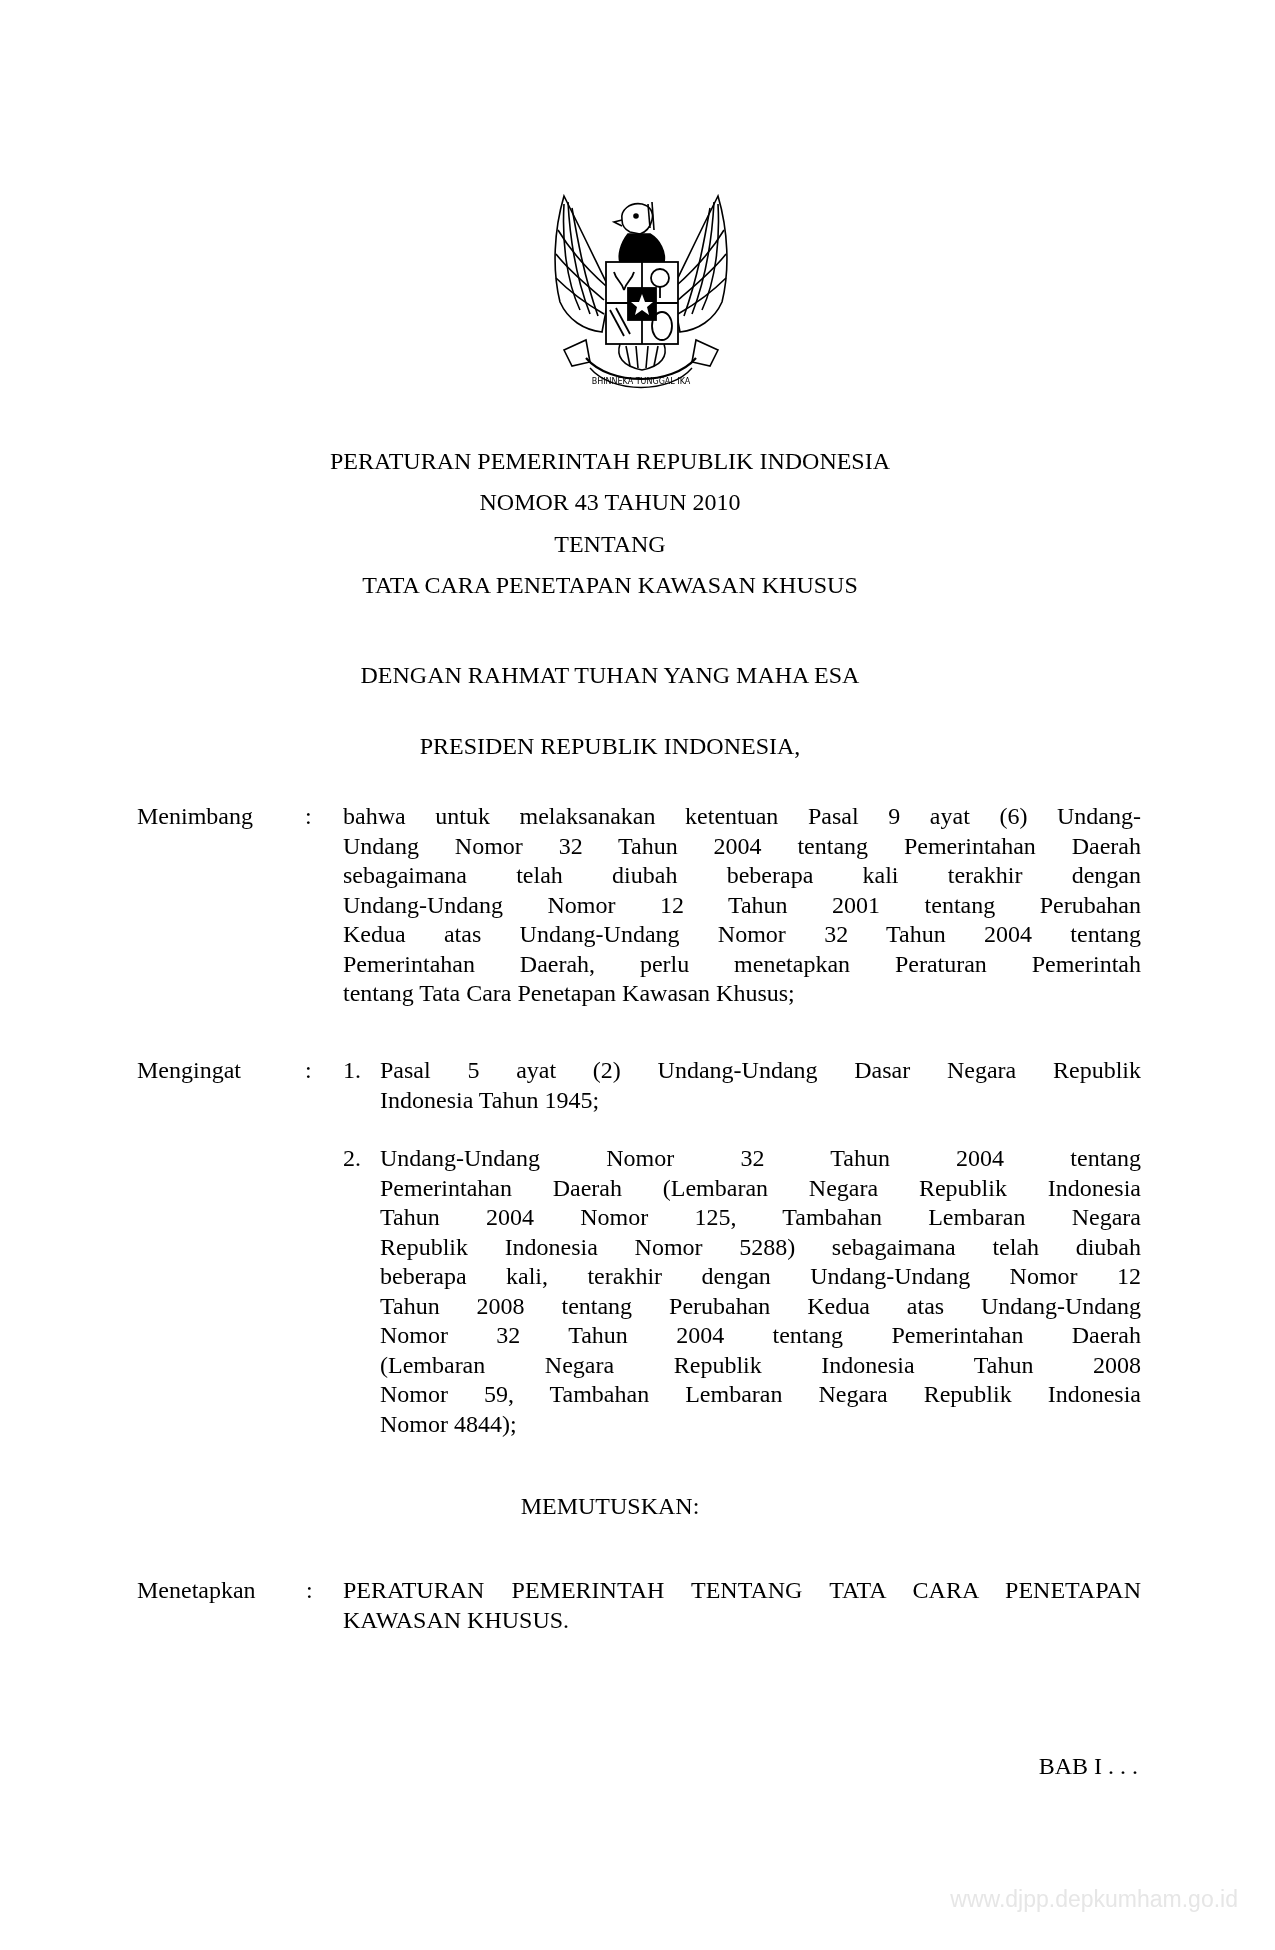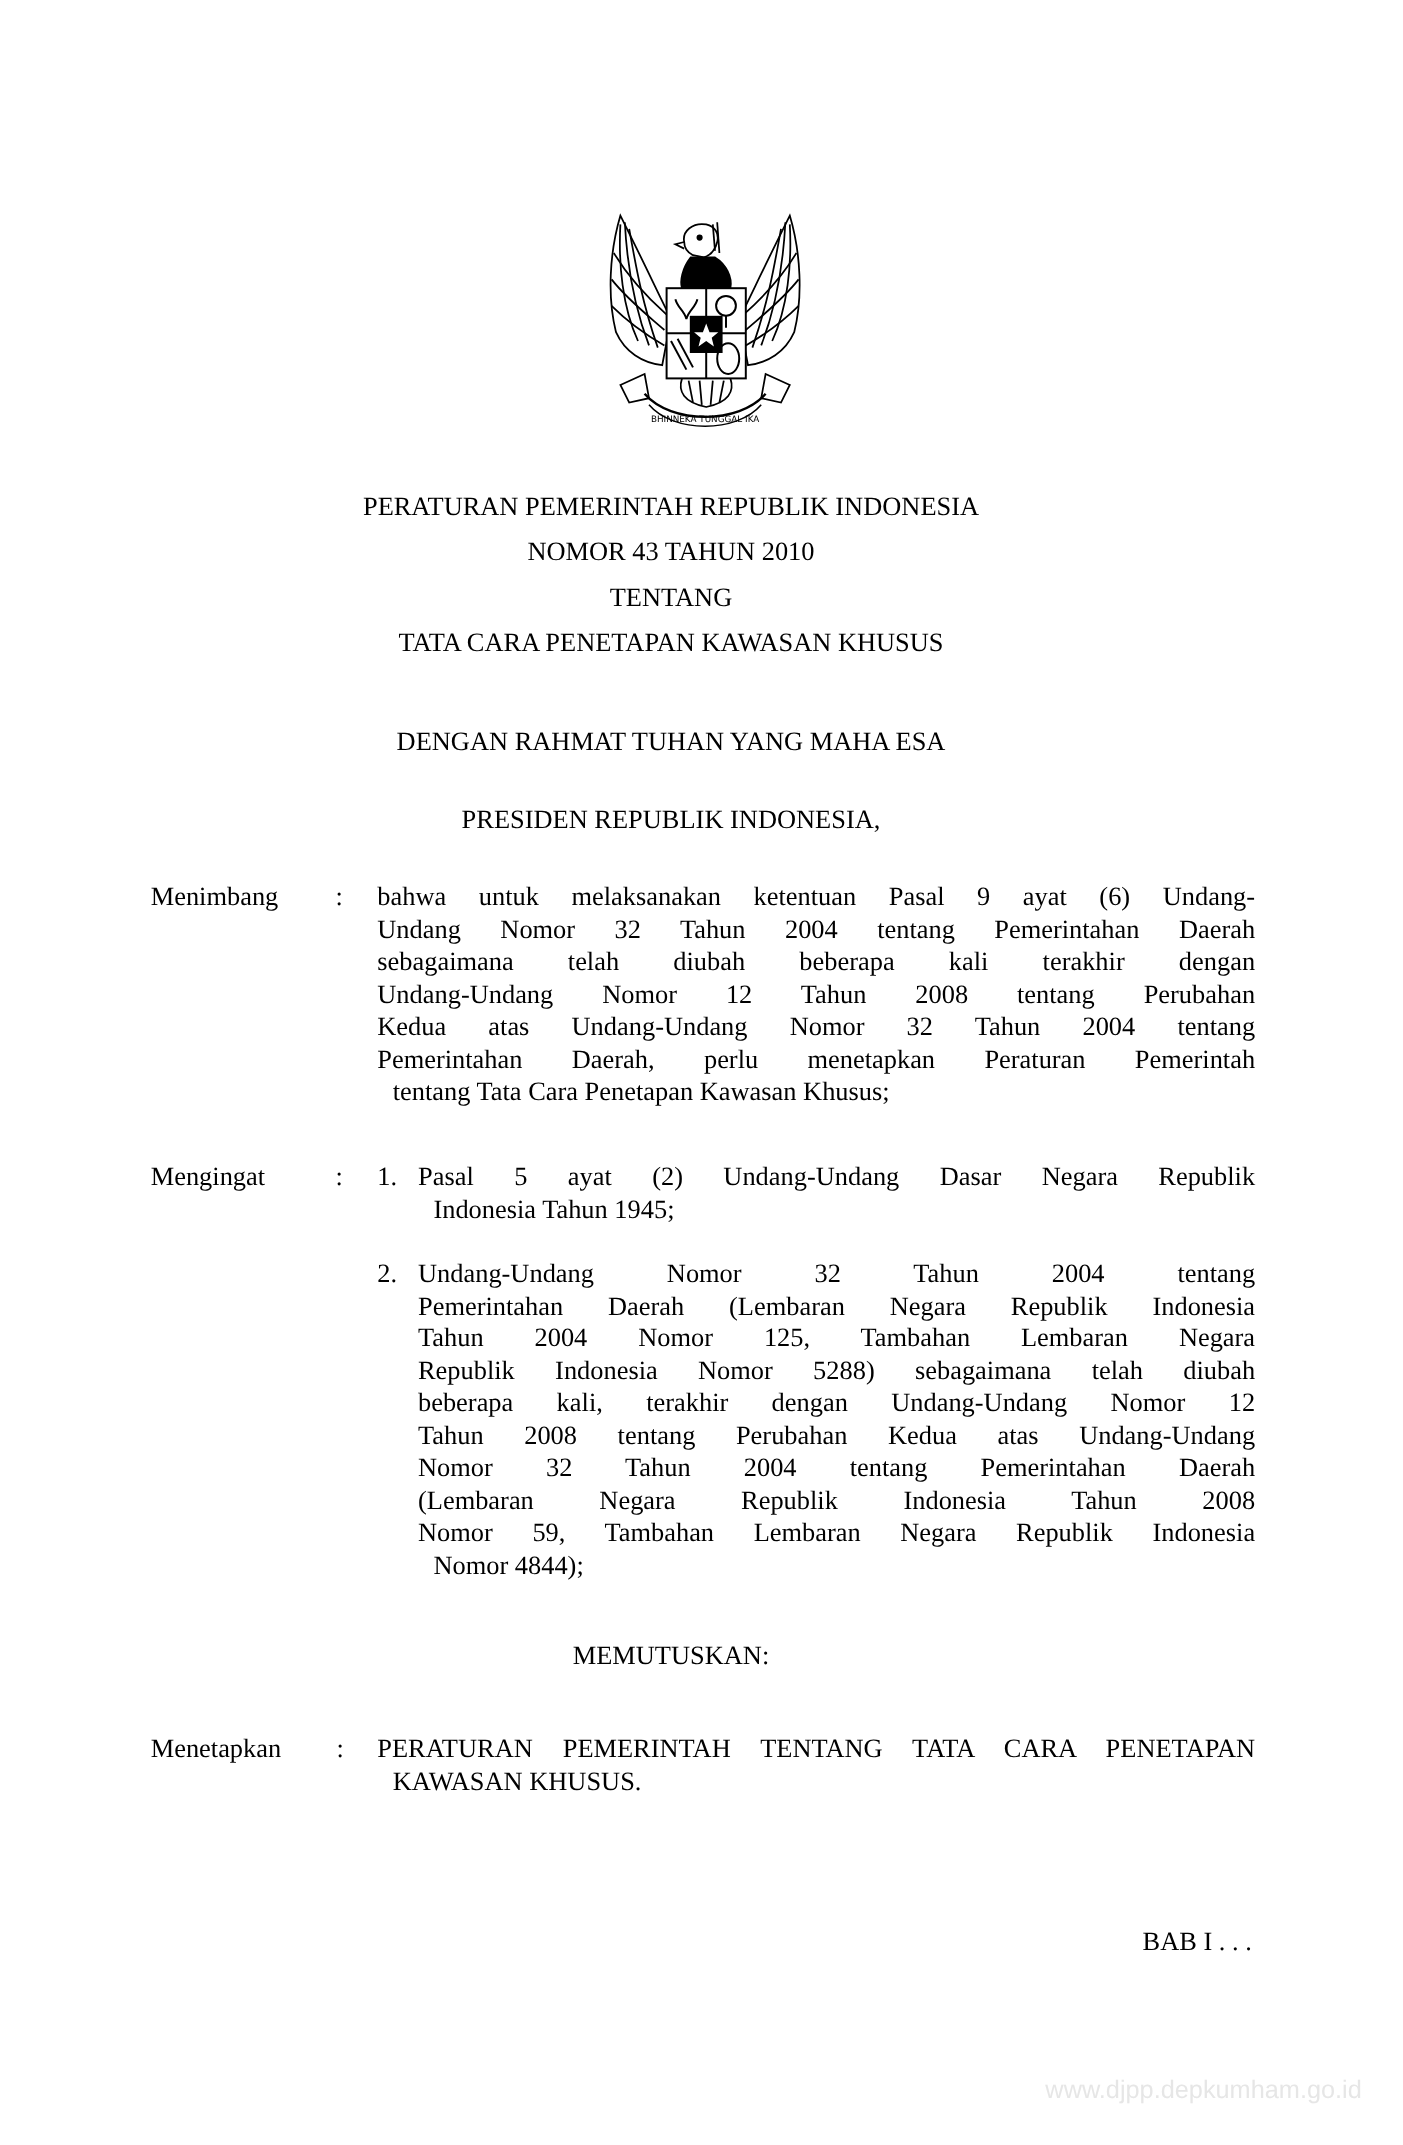--- a/index.html
+++ b/index.html
@@ -2,21 +2,21 @@
 <html><head>
 <meta charset="utf-8">
 <style>
   html, body { margin: 0; padding: 0; background: #ffffff; }
   body { width: 1275px; height: 1950px; position: relative; overflow: hidden;
          font-family: "Liberation Serif", "DejaVu Serif", serif; color: #000; }
   .abs { position: absolute; }
   .line { font-size: 24px; line-height: 29.5px; height: 29.5px; white-space: nowrap; }
   .center { text-align: center; }
   .just { text-align: justify; text-align-last: justify; white-space: normal; }
-  .last { text-align: center; text-align-last: left; white-space: nowrap; margin-left: 14px; }
+  .last { text-align: center; text-align-last: left; white-space: nowrap; }
   .hdr { left: 200px; width: 820px; }
   .label { left: 137px; }
   .colon { left: 305px; }
   .body { left: 343px; width: 798px; }
   .num { left: 343px; }
   .itext { left: 380px; width: 761px; }
   .watermark { font-family: "Liberation Sans", "DejaVu Sans", sans-serif; font-size: 23px;
                line-height: 26px; color: #e6e6e6; left: 900px; width: 338px; text-align: right; }
   .emblem { left: 550px; top: 190px; width: 182px; height: 206px; }
 </style>
@@ -89,21 +89,21 @@
 
 <div class="abs line hdr center" style="top:661px">DENGAN RAHMAT TUHAN YANG MAHA ESA</div>
 <div class="abs line hdr center" style="top:732px">PRESIDEN REPUBLIK INDONESIA,</div>
 
 <div>
   <div class="abs line label" style="top:802px">Menimbang</div>
   <div class="abs line colon" style="top:802px">:</div>
   <div class="abs line body just" style="top:802px">bahwa untuk melaksanakan ketentuan Pasal 9 ayat (6) Undang-</div>
   <div class="abs line body just" style="top:831.5px">Undang Nomor 32 Tahun 2004 tentang Pemerintahan Daerah</div>
   <div class="abs line body just" style="top:861px">sebagaimana telah diubah beberapa kali terakhir dengan</div>
-  <div class="abs line body just" style="top:890.5px">Undang-Undang Nomor 12 Tahun 2008 tentang Perubahan</div>
+  <div class="abs line body just" style="top:890.5px">Undang-Undang Nomor 12 Tahun 2001 tentang Perubahan</div>
   <div class="abs line body just" style="top:920px">Kedua atas Undang-Undang Nomor 32 Tahun 2004 tentang</div>
   <div class="abs line body just" style="top:949.5px">Pemerintahan Daerah, perlu menetapkan Peraturan Pemerintah</div>
   <div class="abs line body last" style="top:979px">tentang Tata Cara Penetapan Kawasan Khusus;</div>
 </div>
 
 <div>
   <div class="abs line label" style="top:1056px">Mengingat</div>
   <div class="abs line colon" style="top:1056px">:</div>
 
   <div>

